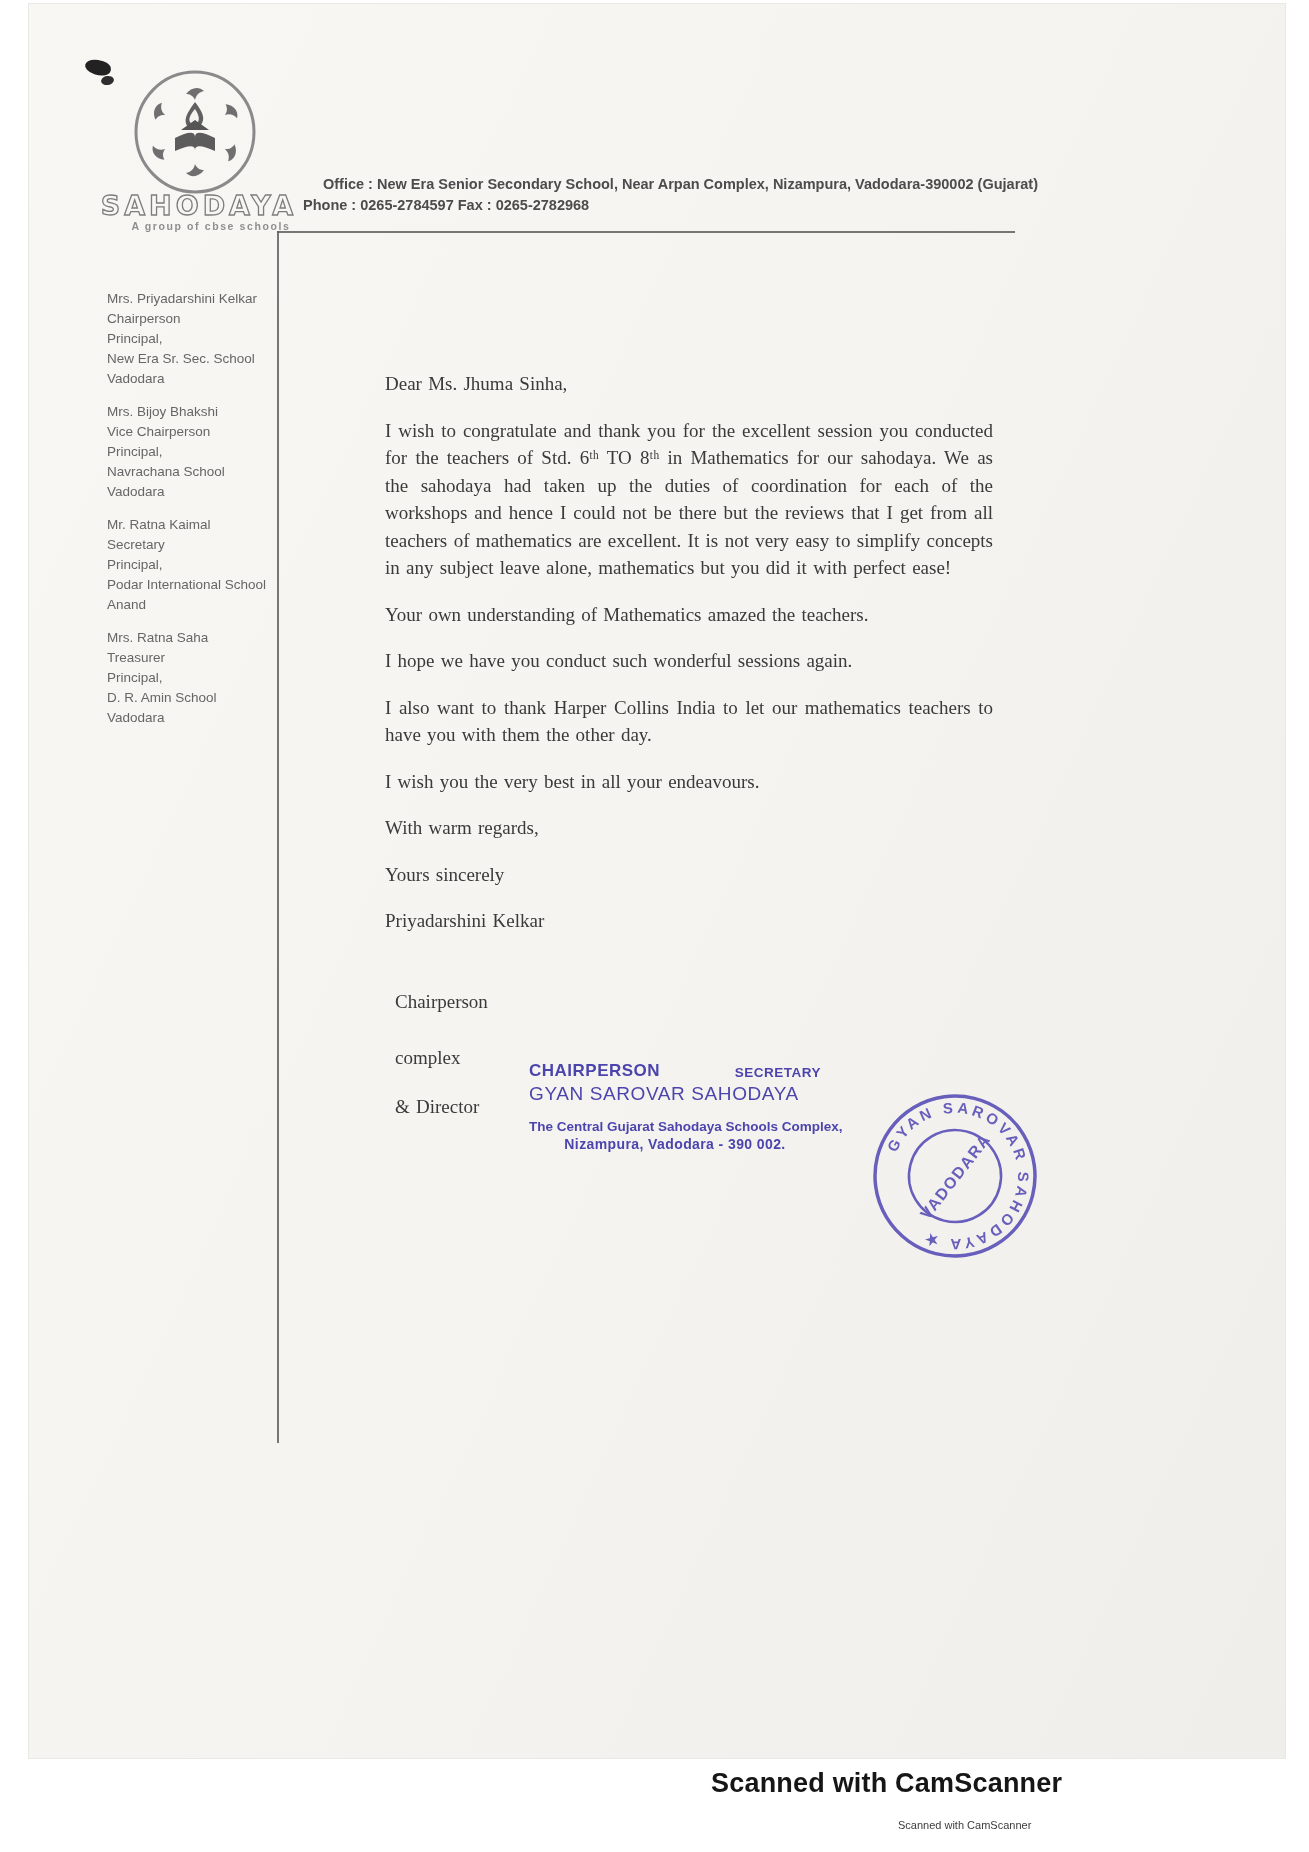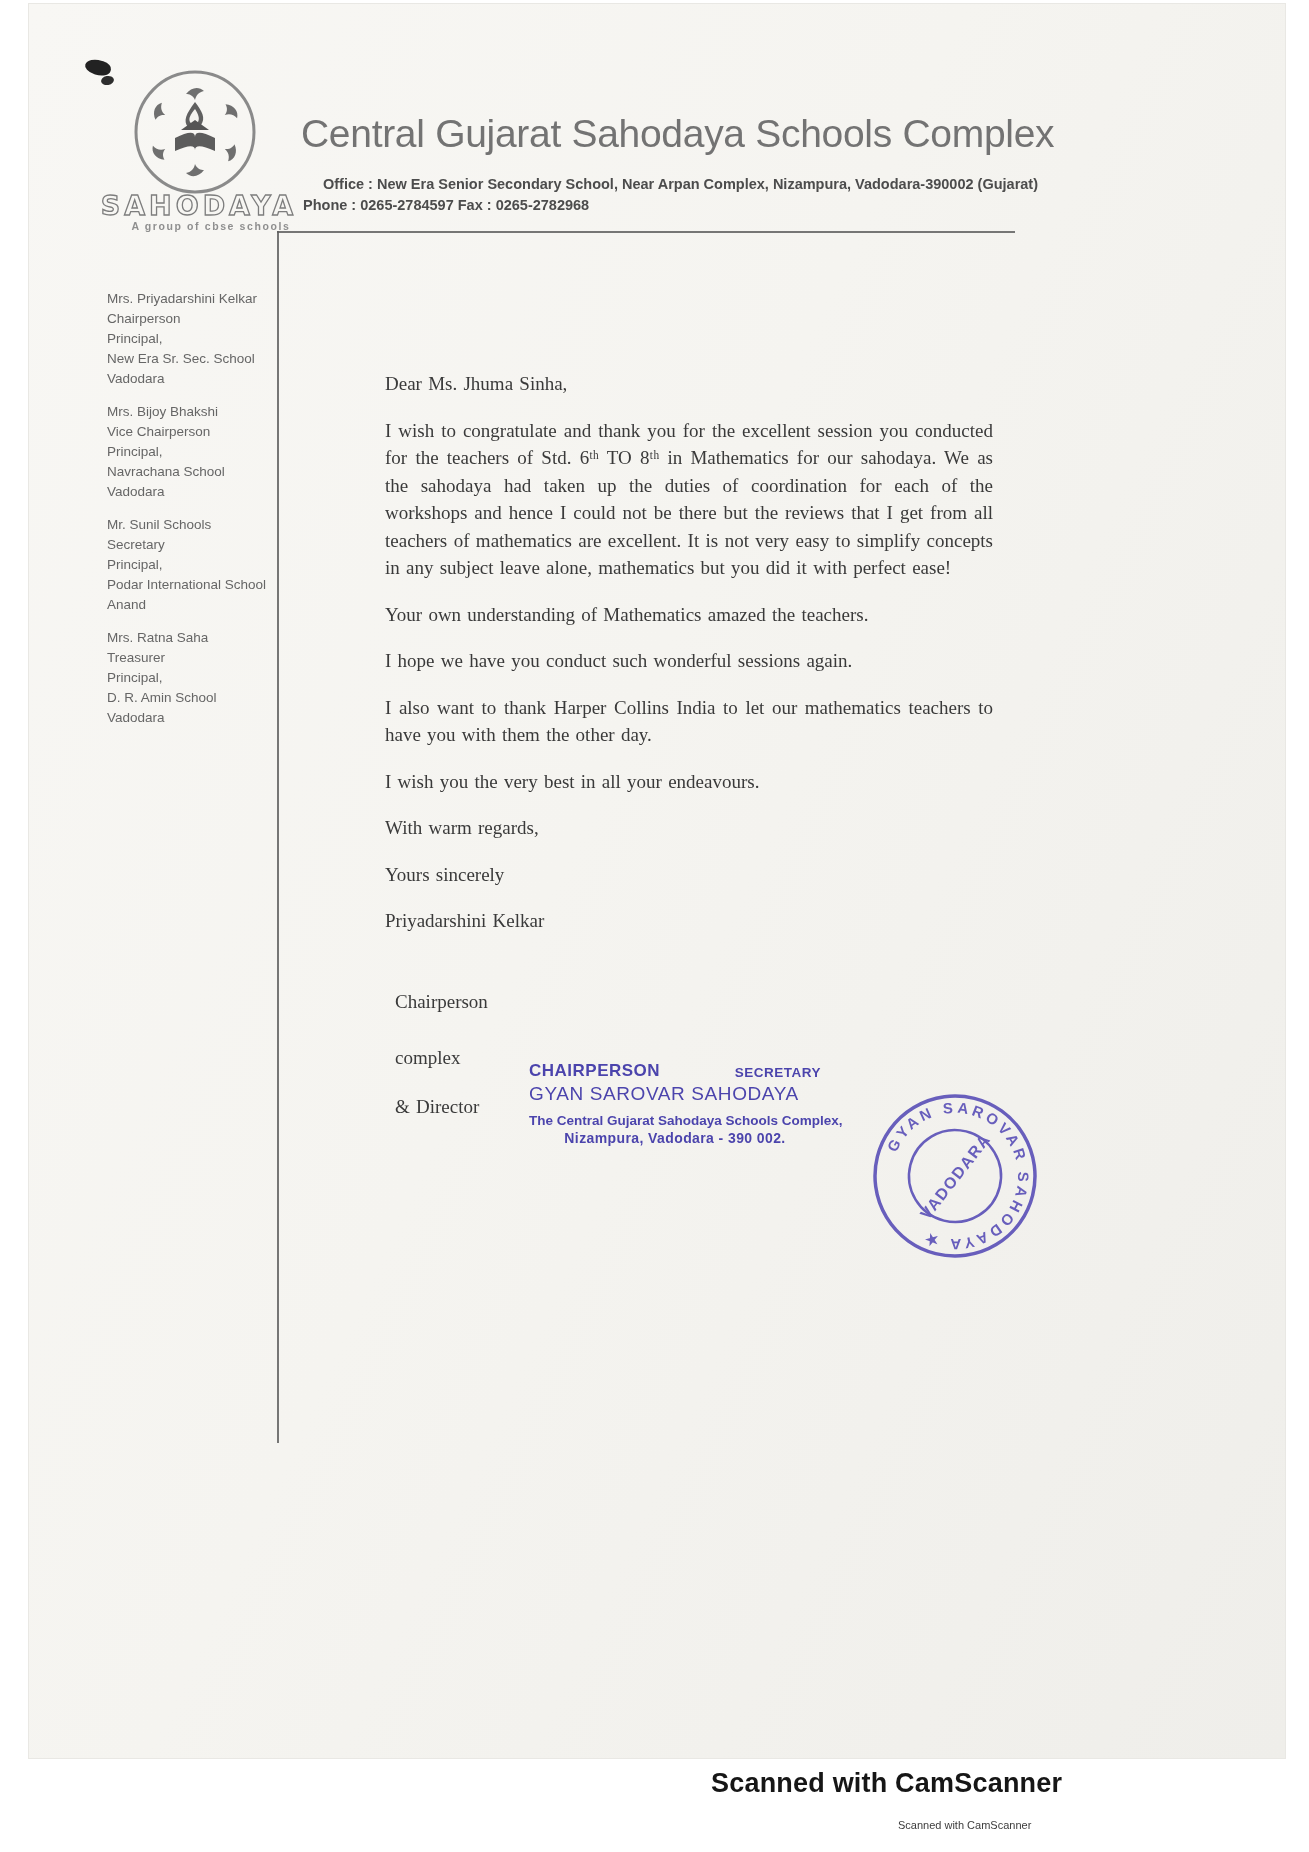--- a/index.html
+++ b/index.html
@@ -34,21 +34,21 @@
   .body-flow p.salut{text-align:left;}
   .abs-line{position:absolute;left:366px;width:608px;font-family:"Liberation Serif",serif;
             font-size:19px;color:#3a3a3a;line-height:27.5px;word-spacing:1.5px;}
   .fj{text-align:justify;text-align-last:justify;}
   
   .stamp-block{position:absolute;left:500px;top:1057px;width:292px;color:#3f37a8;opacity:.93;}
   .stamp-row1{display:flex;justify-content:space-between;align-items:flex-end;}
   .stamp-chair{font-size:17px;font-weight:700;letter-spacing:.5px;}
   .stamp-sec{font-size:13.5px;font-weight:700;letter-spacing:.5px;padding-bottom:1px;}
   .stamp-org{font-size:19px;font-weight:400;letter-spacing:.6px;margin-top:2px;white-space:nowrap;}
-  .stamp-a1{font-size:13.5px;font-weight:600;margin-top:8px;white-space:nowrap;}
+  .stamp-a1{font-size:13.5px;font-weight:600;margin-top:14px;white-space:nowrap;}
   .stamp-a2{font-size:14px;font-weight:600;text-align:center;margin-top:2px;letter-spacing:.4px;white-space:nowrap;}
   
   .round-stamp{position:absolute;left:840px;top:1086px;opacity:.82;transform:rotate(14deg);}
   
   .blob1{position:absolute;left:56px;top:56px;width:26px;height:15px;background:#222;
          border-radius:60% 40% 55% 45%;transform:rotate(18deg);}
   .blob2{position:absolute;left:72px;top:72px;width:13px;height:9px;background:#2e2e2e;
          border-radius:50%;transform:rotate(-12deg);}
   
   .cs-large{position:absolute;left:711px;top:1768px;font-size:27px;font-weight:600;color:#161616;letter-spacing:.2px;}
@@ -74,21 +74,20 @@
         <path transform="translate(41,44) rotate(300)" d="M-9,0 C-4,-7 4,-8 9,-3 C4,-2 1,1 0,6 C-2,1 -6,0 -9,0 Z"></path>
       </g>
       <path d="M76 34 c7 9 11 16 6 23 c-3 5 -9 6 -13 2 c-5 -6 -2 -13 7 -25z" fill="#606060"></path>
       <path d="M76 41 c3 5 5 9 3 13 c-2 3 -6 3 -8 0 c-2 -4 1 -8 5 -13z" fill="#f4f3ef"></path>
       <path d="M56 70 q20 -10 20 -1 q0 -9 20 1 l0 13 q-20 -9 -20 -1 q0 -8 -20 1 z" fill="#5c5c5c"></path>
       <path d="M62 62 L90 62 L76 52 Z" fill="#555"></path>
     </svg>
     <div class="logo-word">SAHODAYA</div>
     <div class="logo-tagline">A group of cbse schools</div>
 
-    <div class="lh-title">Central Gujarat Sahodaya Schools Complex</div>
     <div class="lh-office">Office : New Era Senior Secondary School, Near Arpan Complex, Nizampura, Vadodara-390002 (Gujarat)</div>
     <div class="lh-phone">Phone : 0265-2784597    Fax : 0265-2782968</div>
 
     <div class="hline"></div>
     <div class="vline"></div>
 
     <div class="board">
       <div class="member">
         <div>Mrs. Priyadarshini Kelkar</div>
         <div>Chairperson</div>
@@ -97,21 +96,21 @@
         <div>Vadodara</div>
       </div>
       <div class="member">
         <div>Mrs. Bijoy Bhakshi</div>
         <div>Vice Chairperson</div>
         <div>Principal,</div>
         <div>Navrachana School</div>
         <div>Vadodara</div>
       </div>
       <div class="member">
-        <div>Mr. Sunil Schools</div>
+        <div>Mr. Ratna Kaimal</div>
         <div>Secretary</div>
         <div>Principal,</div>
         <div>Podar International School</div>
         <div>Anand</div>
       </div>
       <div class="member">
         <div>Mrs. Ratna Saha</div>
         <div>Treasurer</div>
         <div>Principal,</div>
         <div>D. R. Amin School</div>

